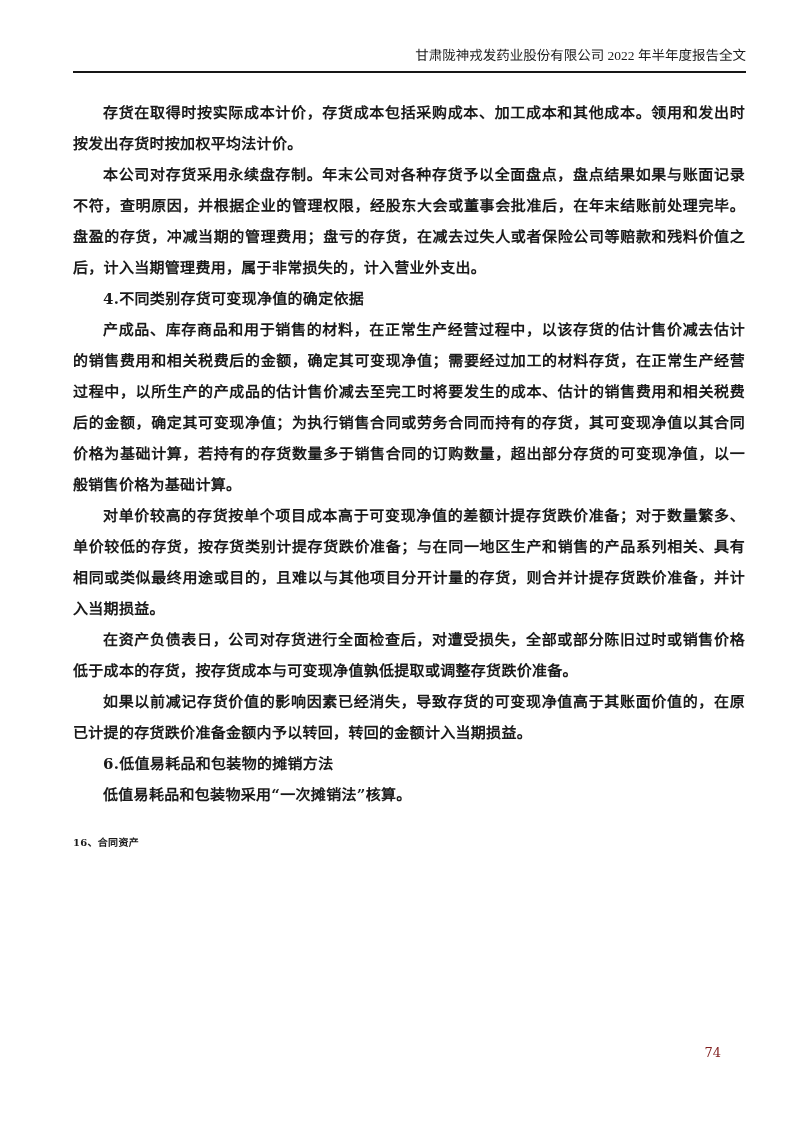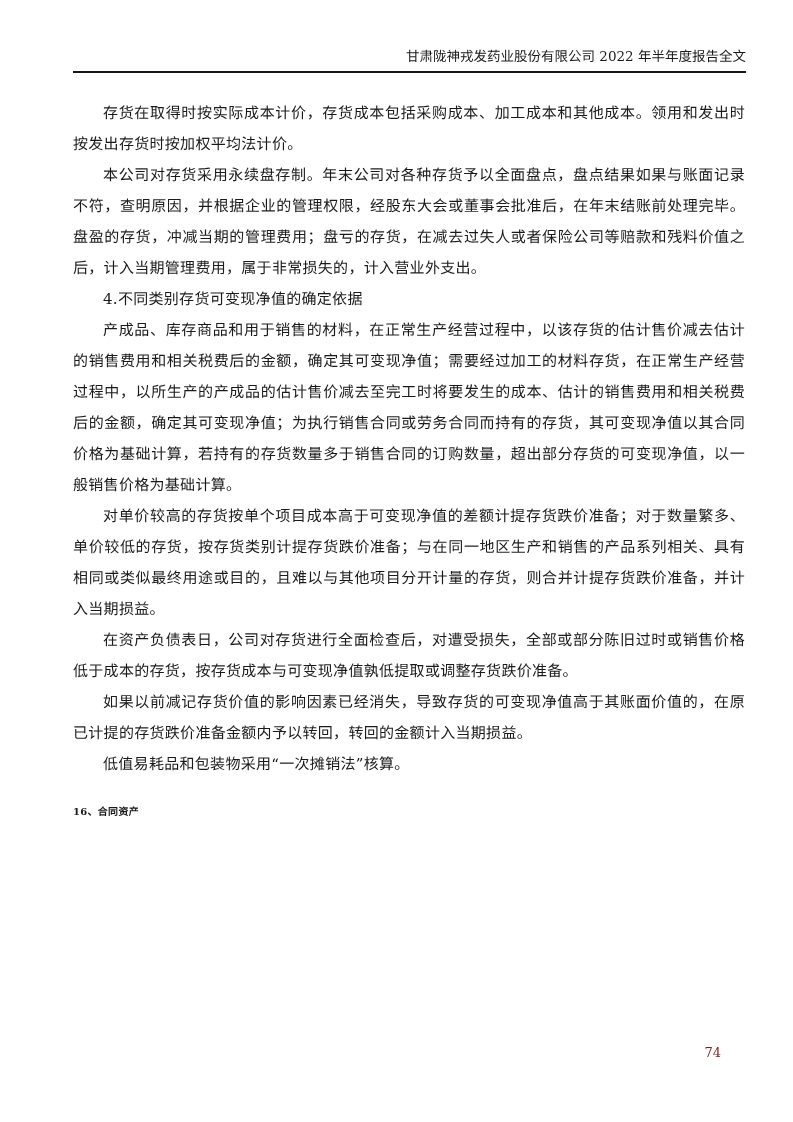--- a/index.html
+++ b/index.html
@@ -21,35 +21,37 @@
   .page-header {
     position: absolute;
     top: 46px;
     left: 73px;
     right: 47px;
     text-align: right;
     font-size: 13.5px;
     line-height: 20px;
     padding-bottom: 5px;
     border-bottom: 2px solid #161616;
+    font-family: Liberation Serif, serif;
   }
   .document-content {
     position: absolute;
     top: 98px;
     left: 73px;
     right: 48px;
     font-size: 15px;
     line-height: 31px;
     text-align: justify;
     text-justify: inter-ideograph;
     letter-spacing: 0.3px;
   }
   .para {
     margin: 0;
     padding: 0;
+    font-weight: bold;
   }
   .para.body, .para.sub {
     text-indent: 2em;
   }
   .para.heading {
     font-weight: bold;
     text-indent: 0;
     margin-top: 16px;
     margin-bottom: 14px;
     font-size: 10px;
@@ -71,20 +73,21 @@
   </div>
 
   <div class="document-content" id="document-content">
       <p class="para body">存货在取得时按实际成本计价，存货成本包括采购成本、加工成本和其他成本。领用和发出时按发出存货时按加权平均法计价。</p>
       <p class="para body">本公司对存货采用永续盘存制。年末公司对各种存货予以全面盘点，盘点结果如果与账面记录不符，查明原因，并根据企业的管理权限，经股东大会或董事会批准后，在年末结账前处理完毕。盘盈的存货，冲减当期的管理费用；盘亏的存货，在减去过失人或者保险公司等赔款和残料价值之后，计入当期管理费用，属于非常损失的，计入营业外支出。</p>
       <p class="para sub">4.不同类别存货可变现净值的确定依据</p>
       <p class="para body">产成品、库存商品和用于销售的材料，在正常生产经营过程中，以该存货的估计售价减去估计的销售费用和相关税费后的金额，确定其可变现净值；需要经过加工的材料存货，在正常生产经营过程中，以所生产的产成品的估计售价减去至完工时将要发生的成本、估计的销售费用和相关税费后的金额，确定其可变现净值；为执行销售合同或劳务合同而持有的存货，其可变现净值以其合同价格为基础计算，若持有的存货数量多于销售合同的订购数量，超出部分存货的可变现净值，以一般销售价格为基础计算。</p>
       <p class="para body">对单价较高的存货按单个项目成本高于可变现净值的差额计提存货跌价准备；对于数量繁多、单价较低的存货，按存货类别计提存货跌价准备；与在同一地区生产和销售的产品系列相关、具有相同或类似最终用途或目的，且难以与其他项目分开计量的存货，则合并计提存货跌价准备，并计入当期损益。</p>
       <p class="para body">在资产负债表日，公司对存货进行全面检查后，对遭受损失，全部或部分陈旧过时或销售价格低于成本的存货，按存货成本与可变现净值孰低提取或调整存货跌价准备。</p>
       <p class="para body">如果以前减记存货价值的影响因素已经消失，导致存货的可变现净值高于其账面价值的，在原已计提的存货跌价准备金额内予以转回，转回的金额计入当期损益。</p>
+      <p class="para sub">6.低值易耗品和包装物的摊销方法</p>
       <p class="para body">低值易耗品和包装物采用“一次摊销法”核算。</p>
       <p class="para heading">16、合同资产</p>
     </div>
 
   <div class="page-footer">
     <span>74</span>
   </div>
 </div>
 
 </body></html>

